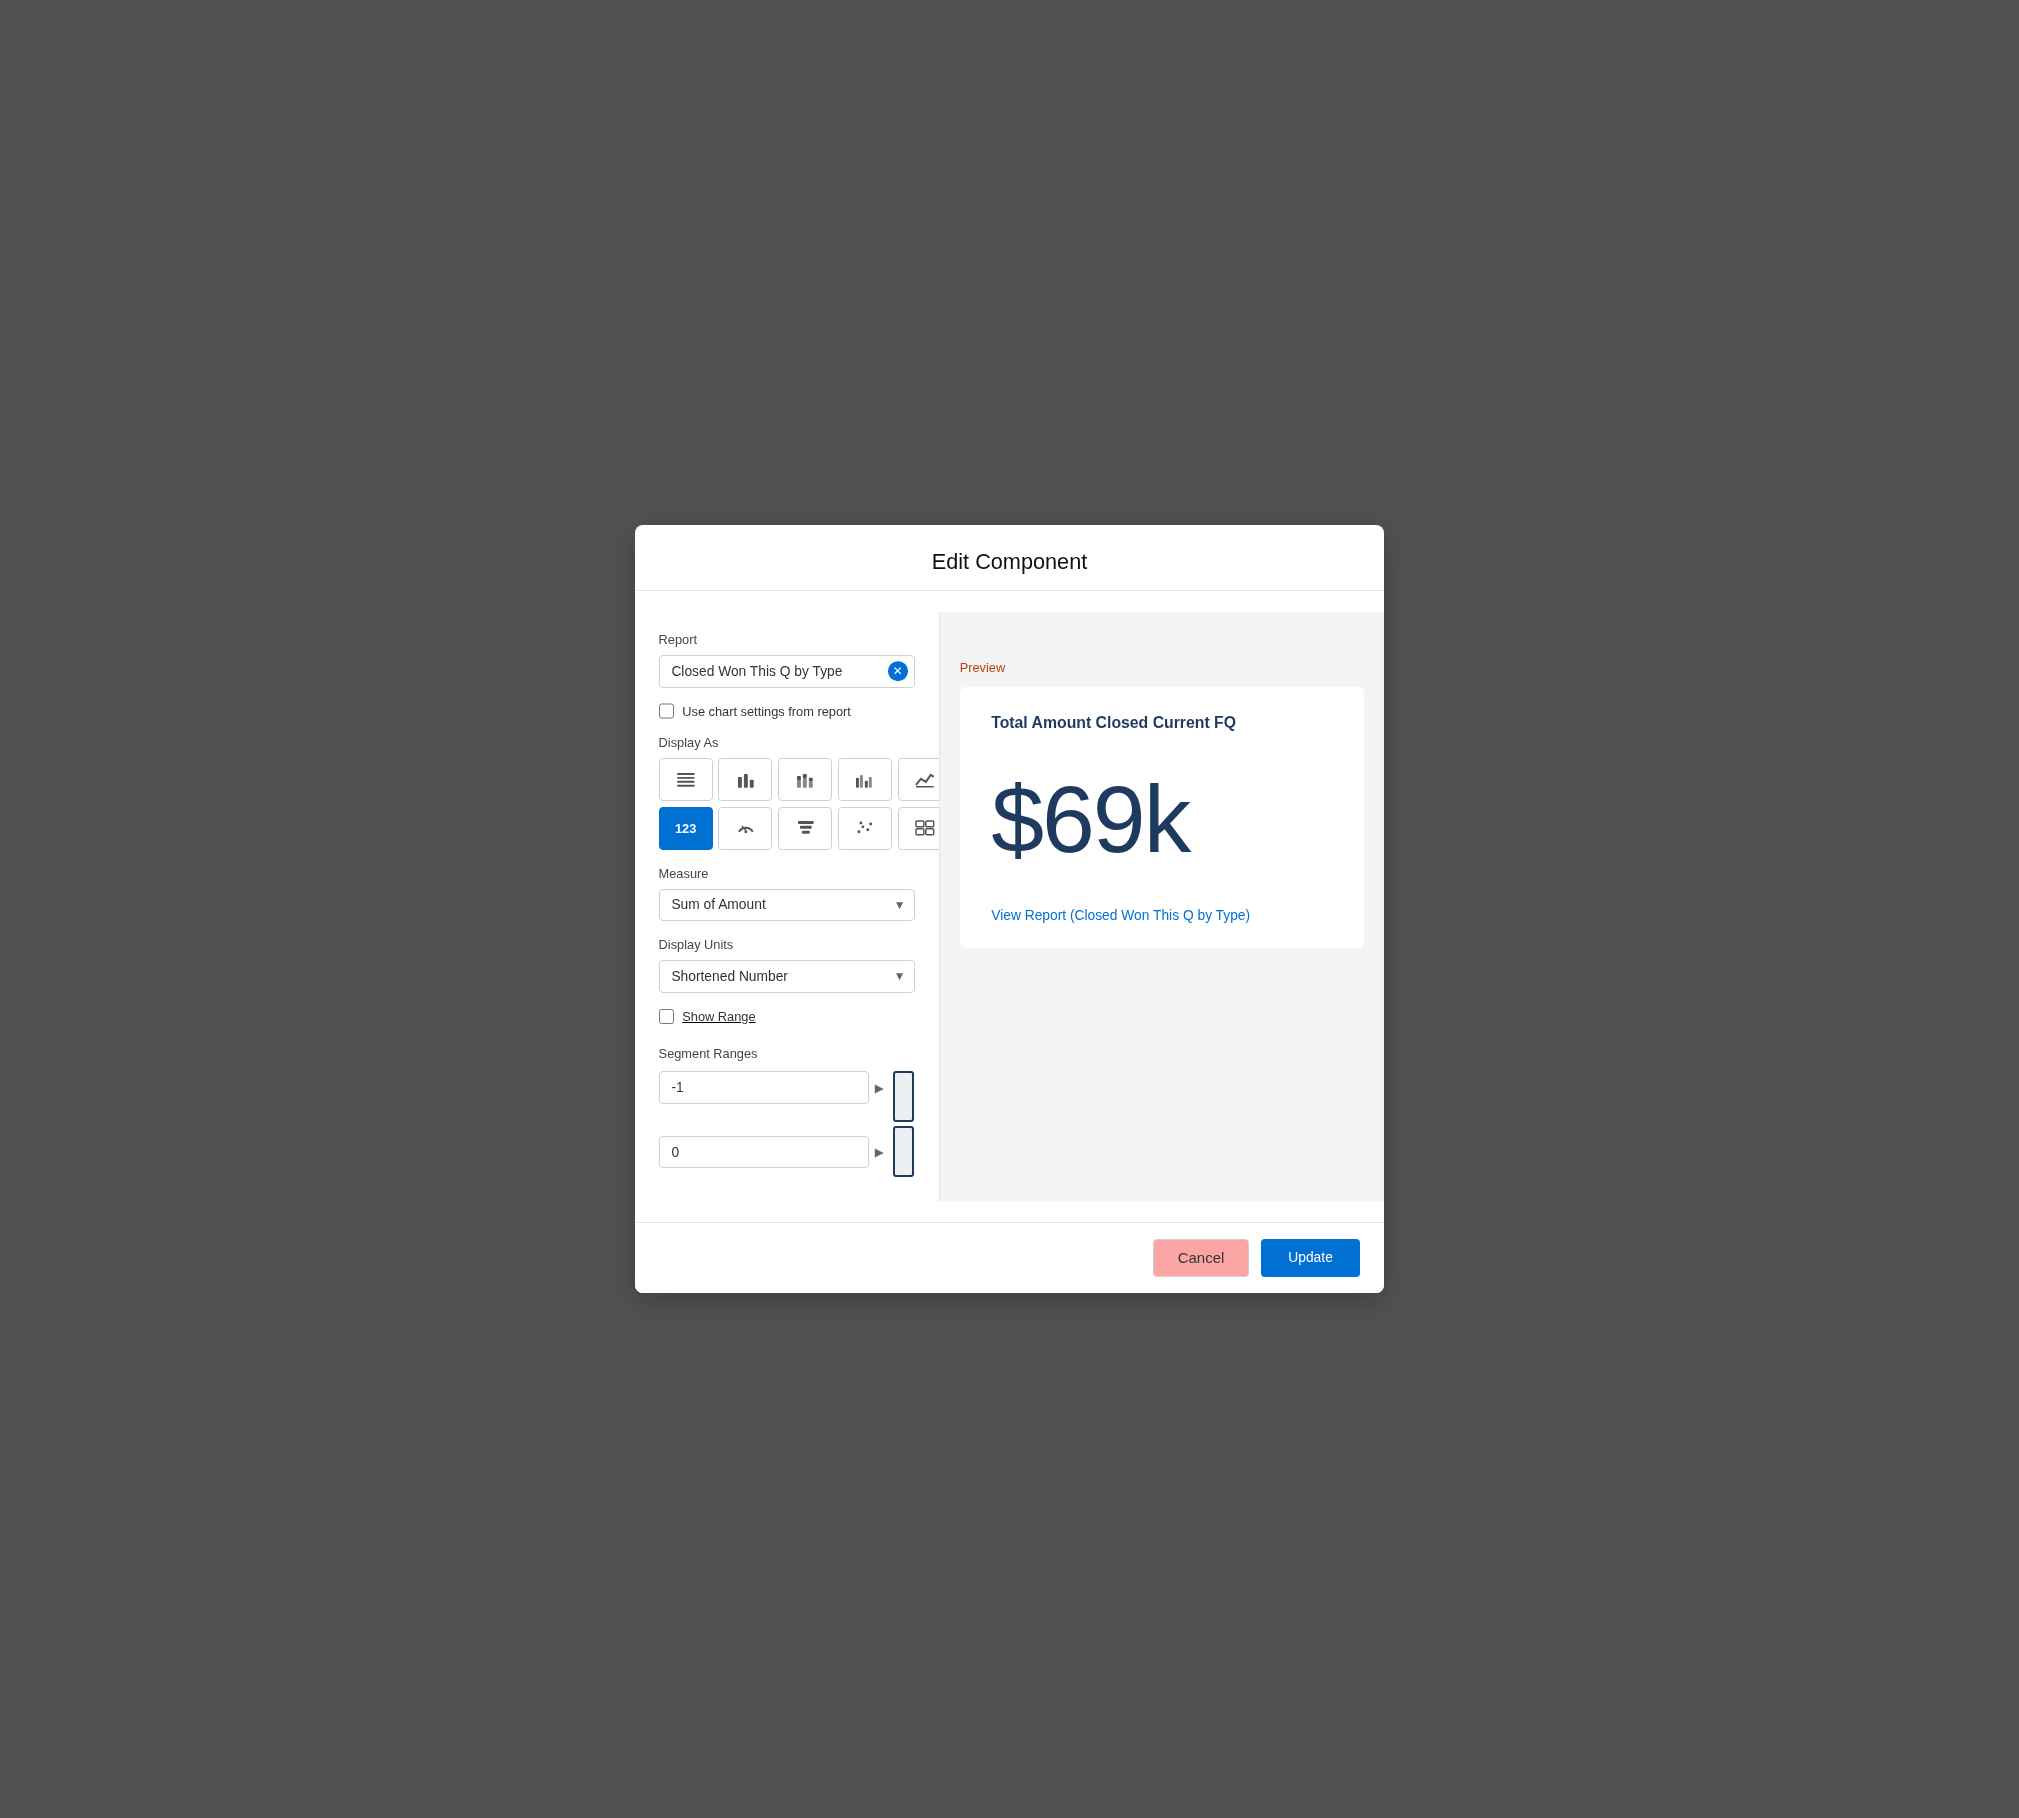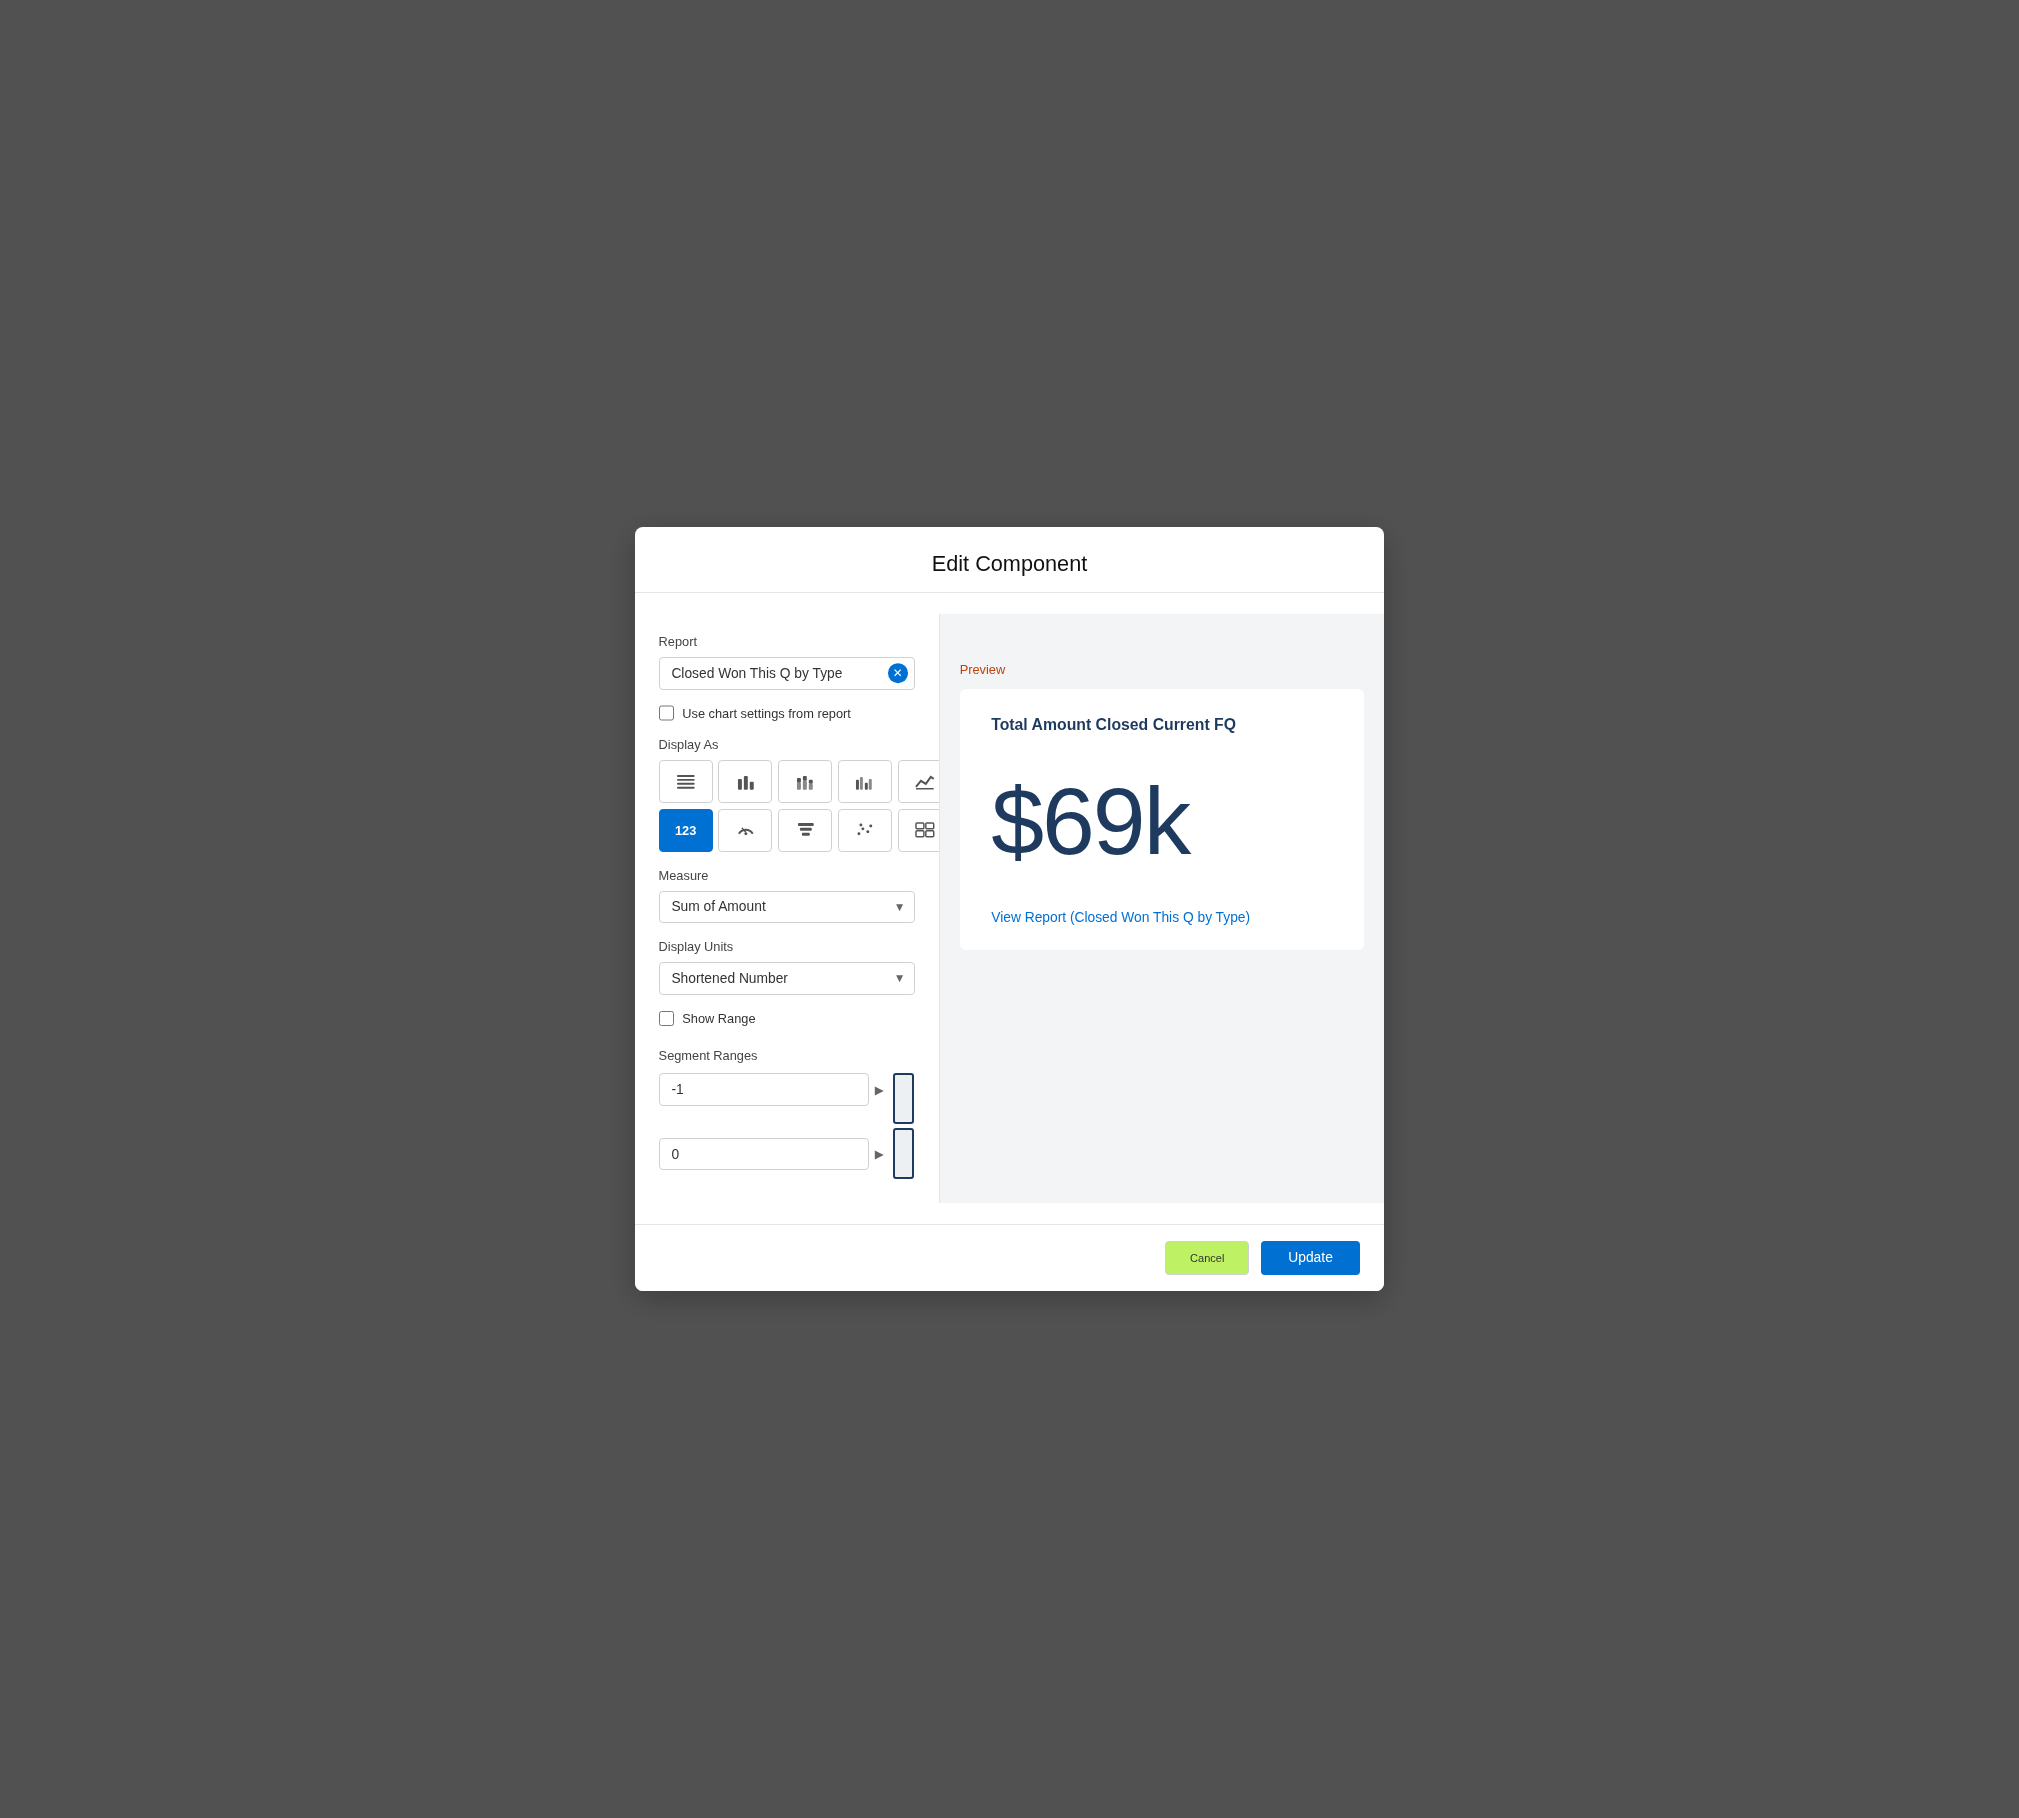--- a/index.html
+++ b/index.html
@@ -164,20 +164,21 @@
       transform: translateY(-50%);
       pointer-events: none;
       color: #666;
       font-size: 11.8px;
     }
     .show-range-row {
       display: flex;
       align-items: flex-start;
       gap: 7.9px;
       margin-bottom: 22px;
+      text-decoration: underline;
     }
     .show-range-row input[type=checkbox] {
       width: 15.8px;
       height: 15.8px;
       cursor: pointer;
     }
     .show-range-row label {
       font-size: 12.8px;
       color: #333;
     }
@@ -269,22 +270,22 @@
       border-top: 1px solid #e5e5e5;
       display: flex;
       justify-content: flex-end;
       gap: 11.8px;
       background: #fff;
     }
     .btn-cancel {
       padding: 9.9px 23.6px;
       border: 1px solid #d0d0d0;
       border-radius: 3.9px;
-      background: #bef264;
-      font-size: 11px;
+      background: #fca5a5;
+      font-size: 15px;
       color: #333;
       cursor: pointer;
     }
     .btn-update {
       padding: 9.9px 27.6px;
       border: none;
       border-radius: 3.9px;
       background: #0070d2;
       font-size: 13.8px;
       font-weight: 400;

